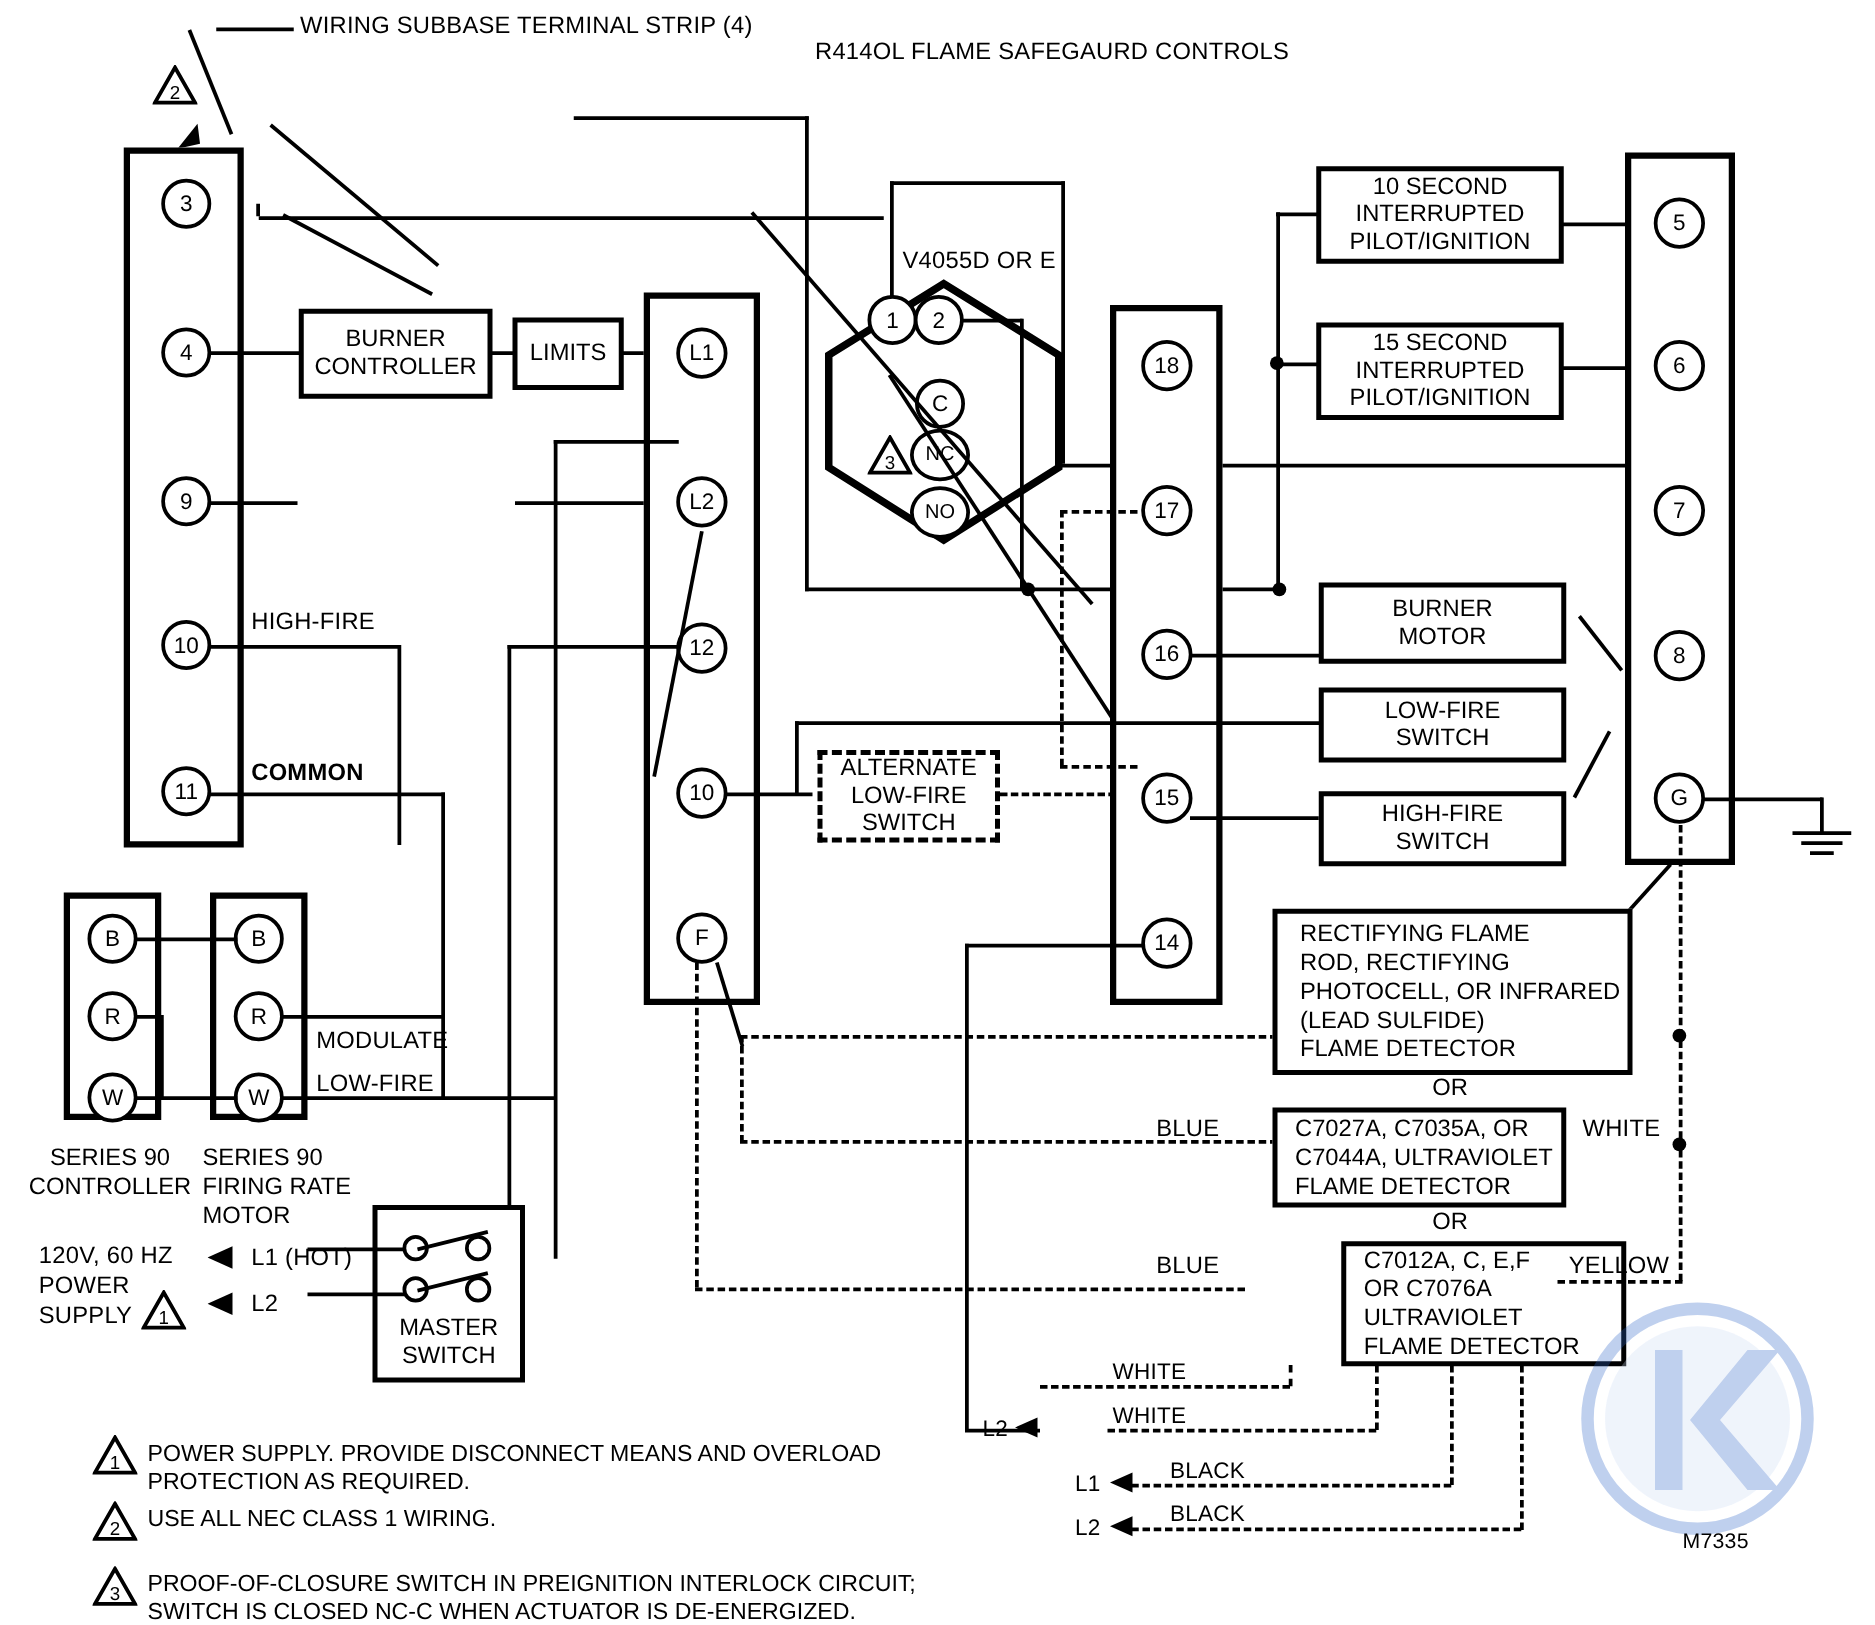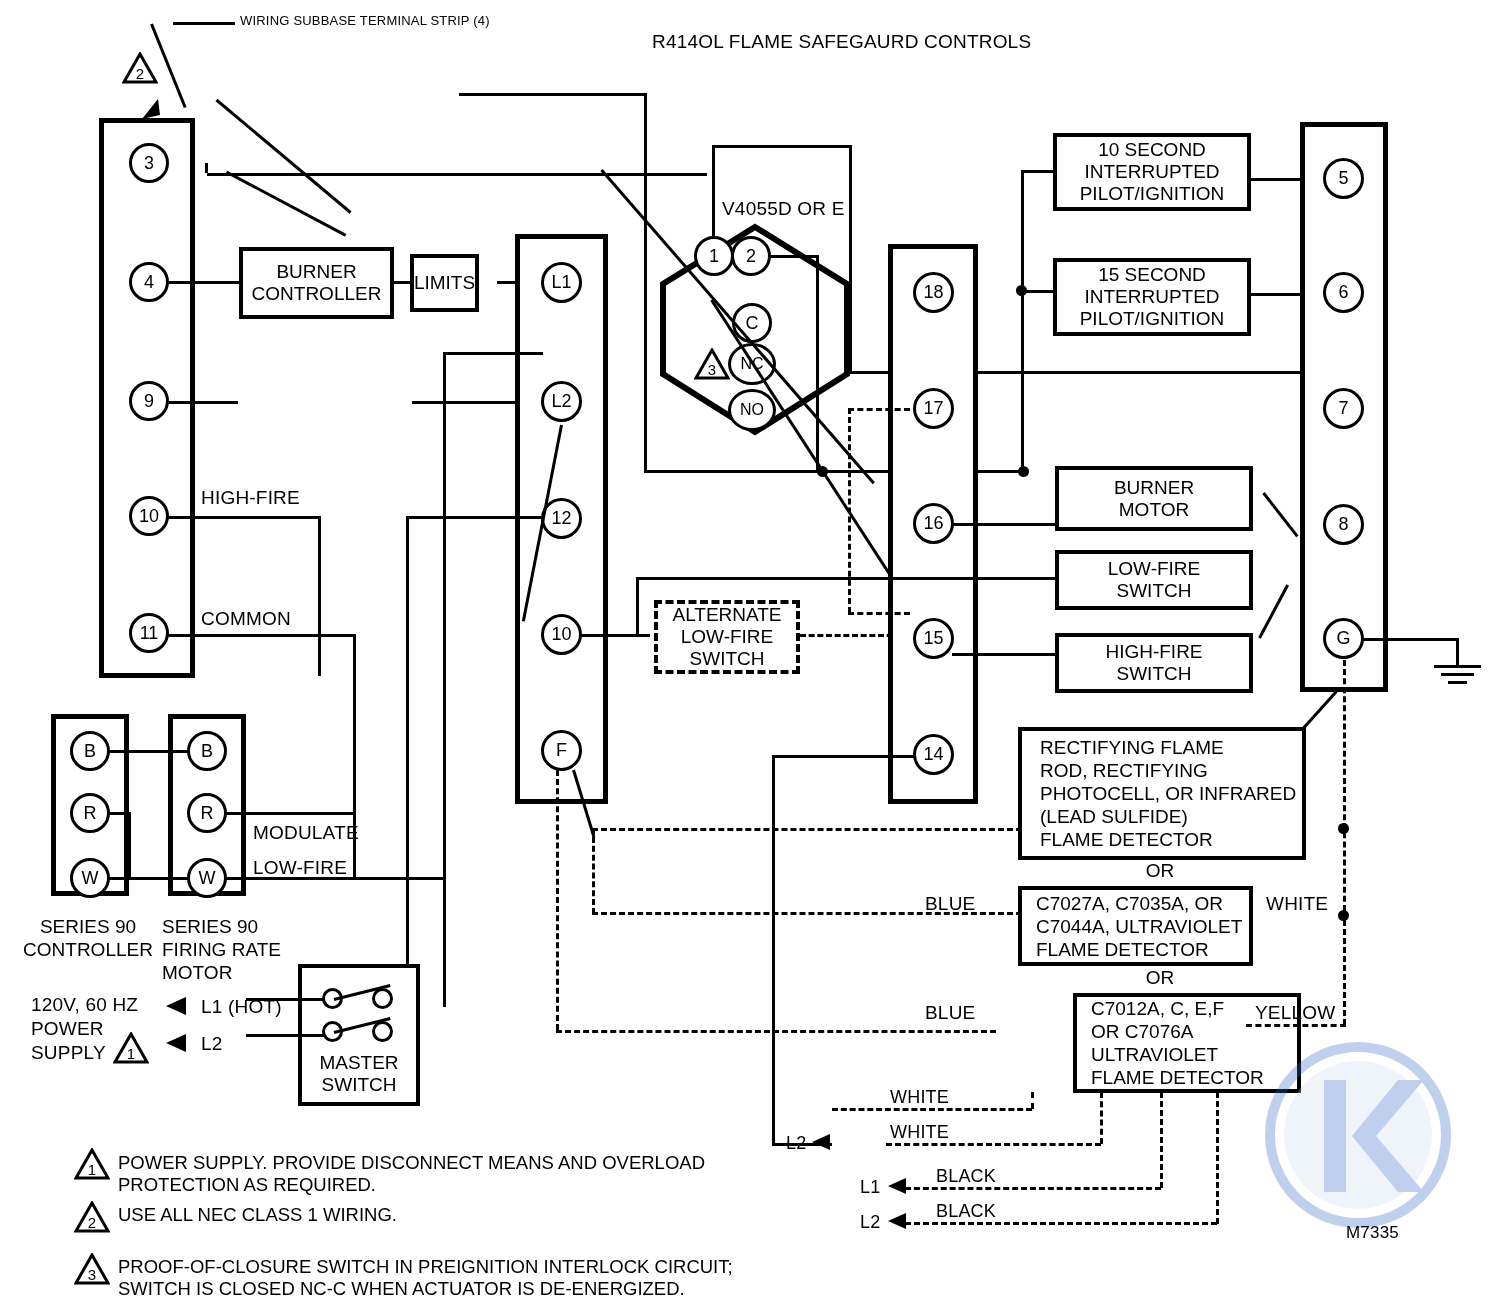--- a/index.html
+++ b/index.html
@@ -28,21 +28,21 @@
   .note{position:absolute;font-size:18.5px;line-height:22px;white-space:pre;}
   .hexwrap{position:absolute;}
   .wm{position:absolute;right:12px;bottom:40px;width:260px;height:250px;opacity:.30;}
   .arrow{position:absolute;}
 </style>
 </head>
 <body>
 
 <div id="root">
 
-  <div class="t" style="left:240px;top:10px;font-size:13px;">WIRING SUBBASE TERMINAL STRIP (4)</div>
+  <div class="t" style="left:240px;top:10px;font-size:19px;">WIRING SUBBASE TERMINAL STRIP (4)</div>
   <div class="t" style="left:652px;top:31px;">R414OL FLAME SAFEGAURD CONTROLS</div>
 
   <div class="ln hl" style="left:173px;top:22px;width:62px;"></div>
   <div class="ln" style="left:150px;top:24px;width:3px;height:90px;transform:rotate(-22deg);transform-origin:top center;"></div>
   <div class="arrow" style="left:140px;top:95px;">
     <svg width="28" height="28">
         <polygon points="2,24 18,4 20,20" fill="#000"></polygon>
       </svg>
   </div>
 
@@ -55,37 +55,37 @@
 
   <div class="railbox" style="left:99px;top:118px;width:96px;height:560px;"></div>
   <div class="circ" style="left:129px;top:143px;width:40px;height:40px;">3</div>
   <div class="circ" style="left:129px;top:262px;width:40px;height:40px;">4</div>
   <div class="circ" style="left:129px;top:381px;width:40px;height:40px;">9</div>
   <div class="circ" style="left:129px;top:496px;width:40px;height:40px;">10</div>
   <div class="circ" style="left:129px;top:613px;width:40px;height:40px;">11</div>
 
   <div class="box" style="left:239px;top:247px;width:155px;height:72px;">BURNER
 CONTROLLER</div>
-  <div class="box" style="left:410px;top:254px;width:69px;height:58px;">LIMITS</div>
+  <div class="box" style="left:410px;top:254px;width:89px;height:58px;">LIMITS</div>
 
   <div class="ln" style="left:215px;top:100px;width:3px;height:175px;transform:rotate(-50deg);transform-origin:top center;"></div>
   <div class="ln" style="left:225px;top:172px;width:3px;height:135px;transform:rotate(-62deg);transform-origin:top center;"></div>
 
   <div class="ln hl" style="left:168px;top:281px;width:73px;"></div>
   <div class="ln hl" style="left:393px;top:281px;width:19px;"></div>
   <div class="ln hl" style="left:497px;top:281px;width:42px;"></div>
 
   <div class="ln hl" style="left:168px;top:401px;width:70px;"></div>
   <div class="ln hl" style="left:412px;top:401px;width:128px;"></div>
 
   <div class="t" style="left:201px;top:487px;">HIGH-FIRE</div>
   <div class="ln hl" style="left:168px;top:516px;width:152px;"></div>
   <div class="ln vl" style="left:318px;top:516px;height:160px;"></div>
 
-  <div class="t" style="left:201px;top:608px;">COMMON</div>
+  <div class="t" style="left:201px;top:608px;font-weight:bold;">COMMON</div>
   <div class="ln hl" style="left:168px;top:634px;width:188px;"></div>
   <div class="ln vl" style="left:353px;top:634px;height:245px;"></div>
 
   <div class="ln hl" style="left:459px;top:93px;width:188px;"></div>
   <div class="ln vl" style="left:644px;top:93px;height:380px;"></div>
   <div class="ln hl" style="left:644px;top:470px;width:380px;"></div>
 
   <div class="ln hl" style="left:207px;top:173px;width:500px;"></div>
   <div class="ln vl" style="left:205px;top:163px;height:10px;"></div>
 

